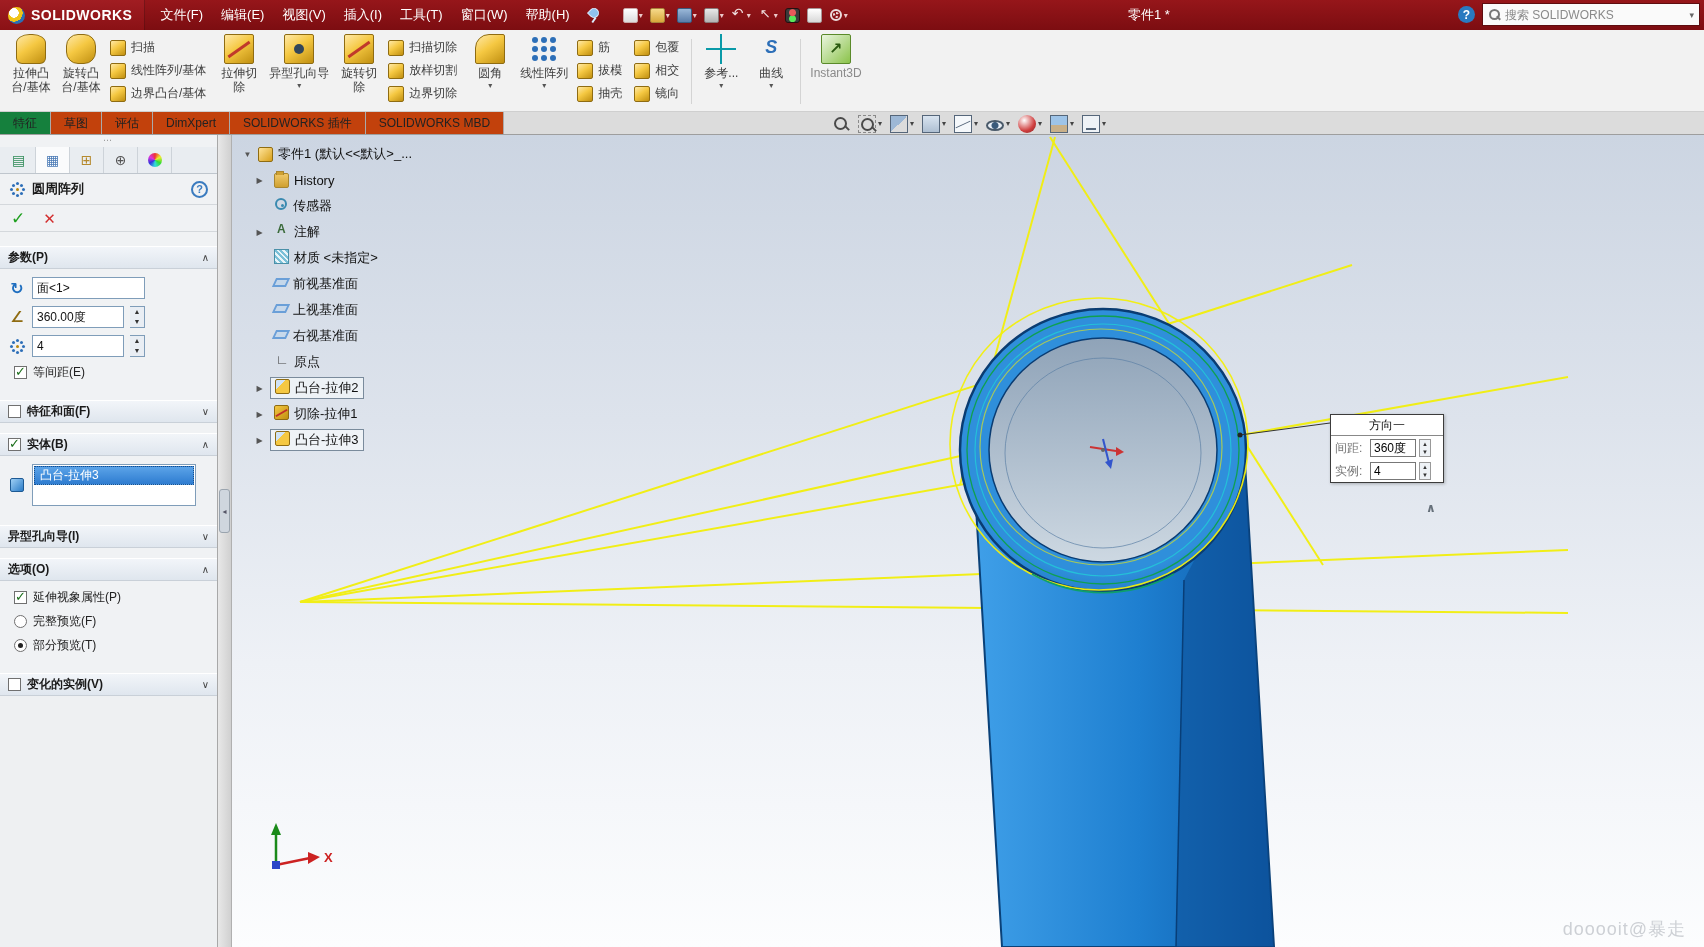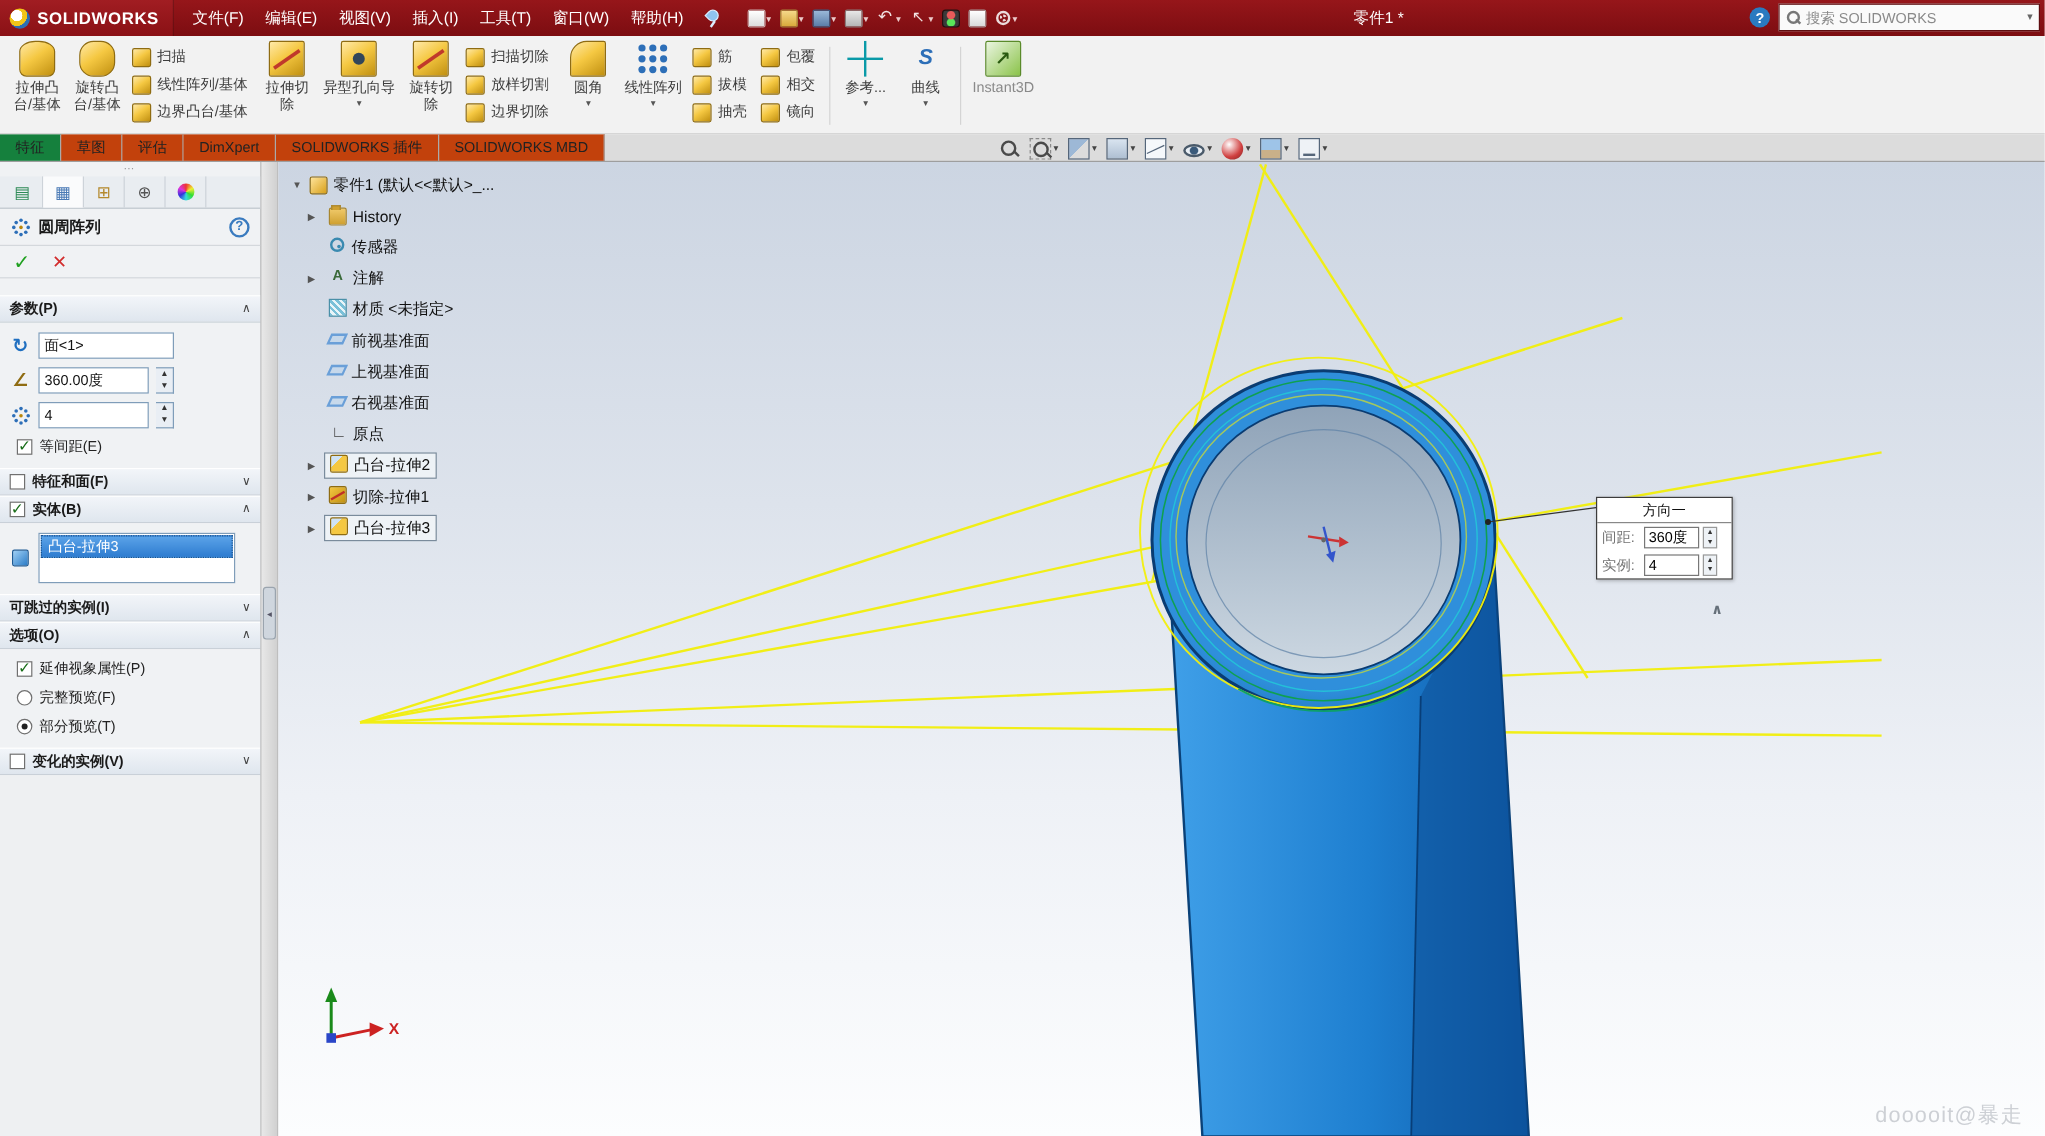--- a/index.html
+++ b/index.html
@@ -103,21 +103,21 @@
 .ic-colorwheel{width:14px;height:14px;border-radius:50%;background:conic-gradient(#e33,#ee3,#3d3,#3dd,#33d,#d3d,#e33)}
 .pm-title{display:flex;align-items:center;gap:7px;height:31px;padding:0 9px;font-size:13px;font-weight:bold;color:#1a1a1a;border-bottom:1px solid #d4d8dc}
 .ic-cpattern{width:16px;height:16px;position:relative;flex:0 0 auto}
 .ic-cpattern::before{content:"";position:absolute;left:7px;top:7px;width:3px;height:3px;border-radius:50%;background:#b8860b;box-shadow:0 -6px 0 #2d6fb8,0 6px 0 #2d6fb8,-6px 0 0 #2d6fb8,6px 0 0 #2d6fb8,-4px -4px 0 #2d6fb8,4px -4px 0 #2d6fb8,-4px 4px 0 #2d6fb8,4px 4px 0 #2d6fb8}
 .pm-help{margin-left:auto;width:17px;height:17px;border-radius:50%;border:2px solid #3a7bbf;color:#3a7bbf;font-size:11px;display:flex;align-items:center;justify-content:center;font-weight:bold}
 .pm-actions{display:flex;align-items:center;gap:18px;height:27px;padding:0 11px;border-bottom:1px solid #d4d8dc}
 .ok-btn{color:#1fa01f;font-size:17px;font-weight:bold;line-height:1}
 .cancel-btn{color:#d22d2d;font-size:15px;font-weight:bold;line-height:1}
 .pm-scroll{flex:1;display:flex;flex-direction:column;padding-top:14px}
 .sec{margin-top:0}
-.sec + .sec{margin-top:0}
+.sec + .sec{margin-top:10px}
 .sec-h{display:flex;align-items:center;gap:6px;height:23px;padding:0 8px;background:linear-gradient(#f2f5f9,#dfe6ee);border-top:1px solid #fff;border-bottom:1px solid #c9d0d8;font-weight:bold;color:#1a1a1a}
 .sec-h .chev{margin-left:auto;font-size:10px;color:#444;font-weight:normal}
 .sec-b{padding:8px 8px 9px;display:flex;flex-direction:column;gap:7px;background:#f0f2f4}
 .row{display:flex;align-items:center;gap:6px}
 .pm-ic{width:18px;height:18px;flex:0 0 auto;display:flex;align-items:center;justify-content:center}
 .ic-rotaxis{color:#1f6fc0;font-size:16px;font-weight:bold}
 .ic-angle{color:#8f6c12;font-size:15px;font-weight:bold}
 .ic-bodycube{width:14px;height:14px;background:linear-gradient(135deg,#9fd0f5,#2b7cc7);border:1px solid #1d5a94;border-radius:2px}
 .txt-input{height:22px;background:#fff;border:1px solid #7f9db9;font-size:12px;padding:0 4px;font-family:inherit;color:#111}
 .w-axis{width:113px}
@@ -506,21 +506,21 @@
                 </span>
               <div class="body-list" data-name="bodies-selection-list">
                 <div class="body-sel" data-name="selected-body-item">凸台-拉伸3</div>
               </div>
             </div>
           </div>
         </div>
 
         <div class="sec" data-name="section-skip-instances">
           <div class="sec-h" data-name="section-header-skip-instances">
-            <span data-name="section-label">可跳过的实例(I)</span>
+            <span data-name="section-label">异型孔向导(I)</span>
             <span class="chev" data-name="chevron-down-icon">∨</span>
           </div>
         </div>
 
         <div class="sec" data-name="section-options">
           <div class="sec-h" data-name="section-header-options">
             <span data-name="section-label">选项(O)</span>
             <span class="chev" data-name="chevron-up-icon">∧</span>
           </div>
           <div class="sec-b" id="options-body" data-name="options-body">

